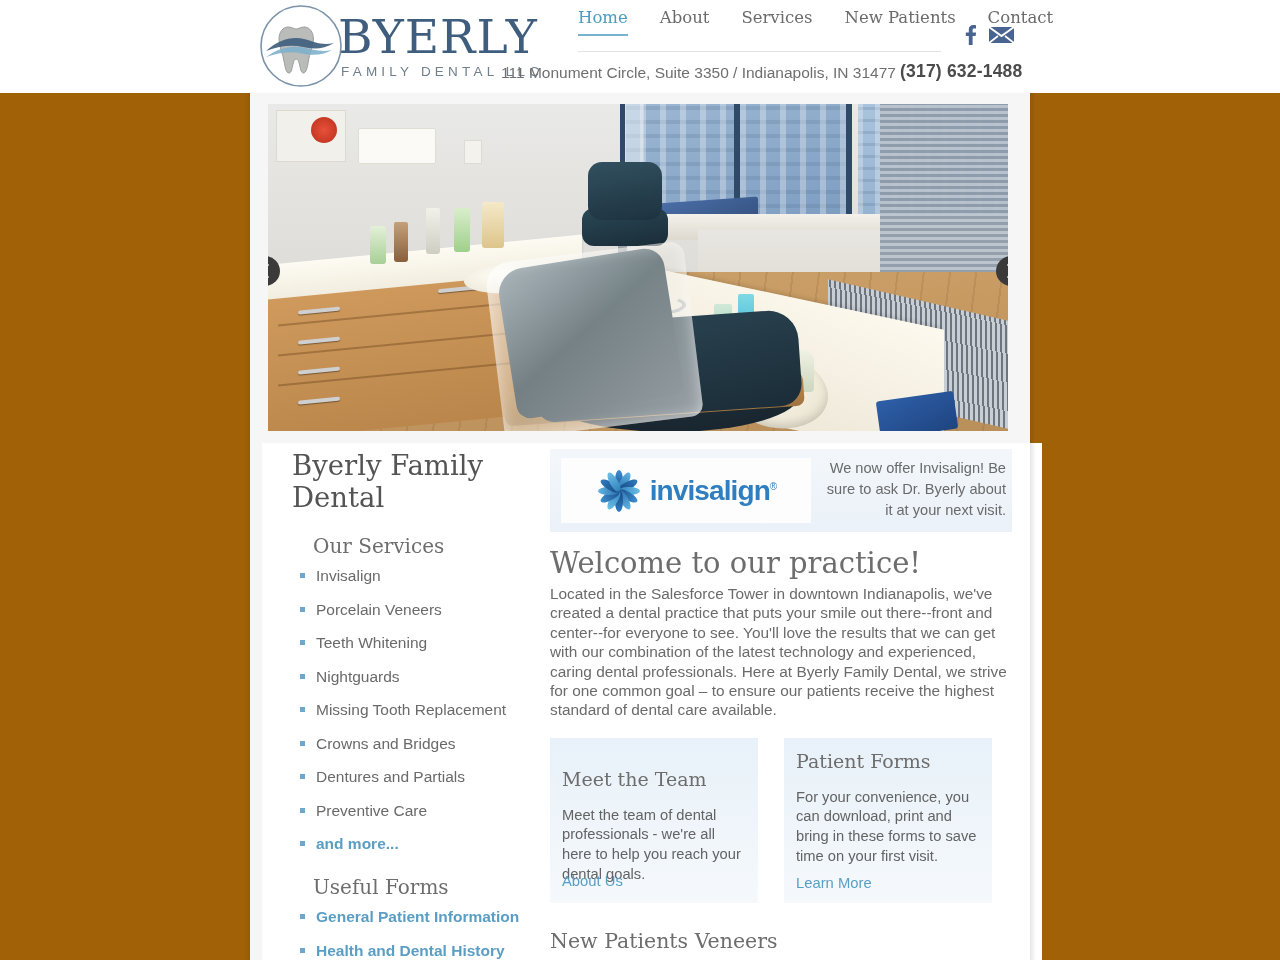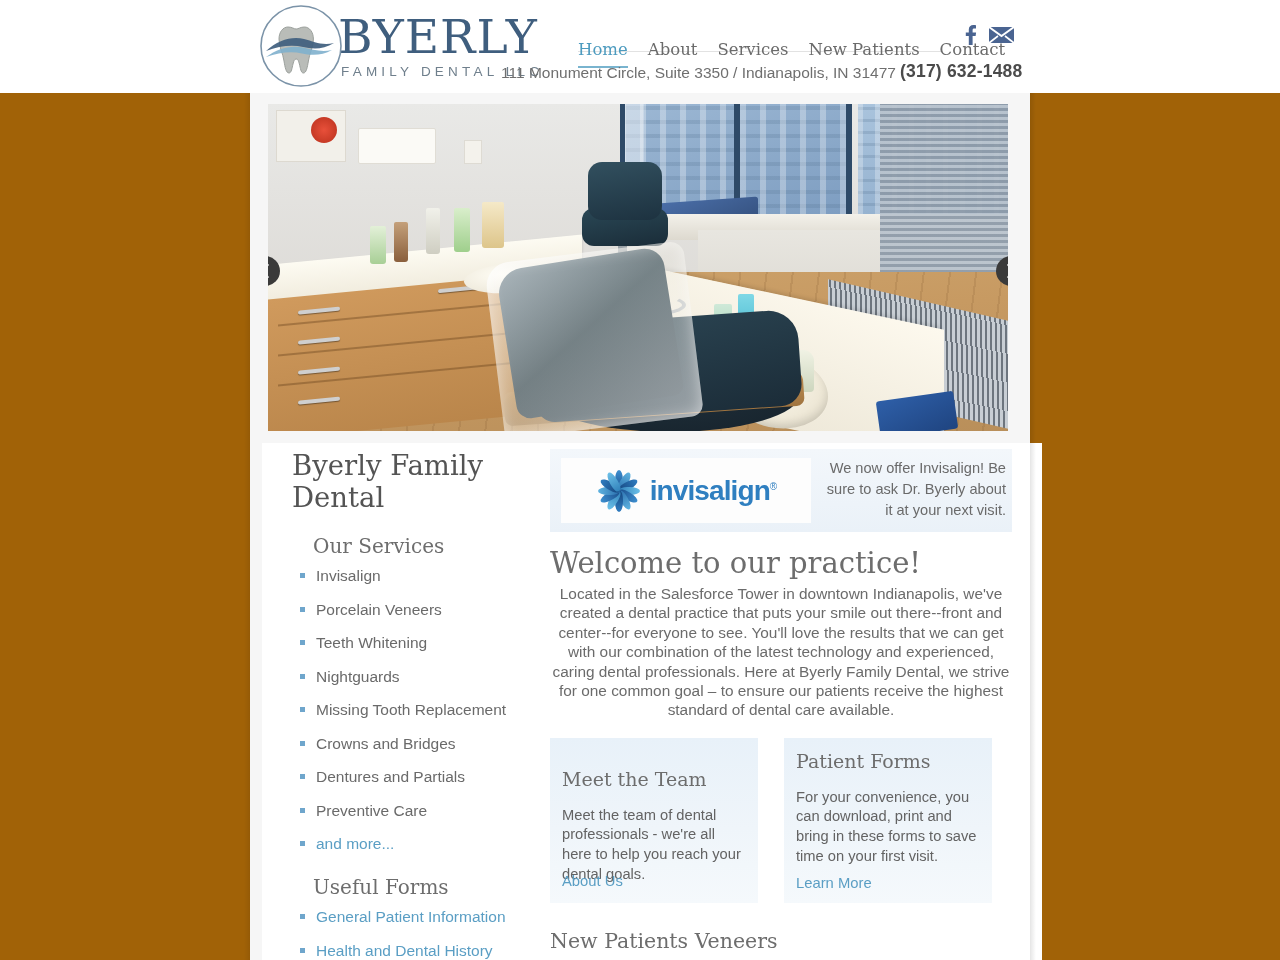--- a/index.html
+++ b/index.html
@@ -62,24 +62,24 @@
     letter-spacing: 4.2px;
     color: #6f7f8c;
     margin-top: 4px;
     margin-left: 3px;
   }
 
   
   .nav {
     position: absolute;
     left: 578px;
-    top: 40px;
+    top: 8px;
     display: flex;
     align-items: flex-start;
-    gap: 20px;
+    gap: 32px;
   }
   .nav a {
     font-family: "DejaVu Serif", serif;
     font-size: 16.5px;
     color: #6b6b6b;
     text-decoration: none;
     padding-bottom: 7px;
     white-space: nowrap;
   }
   .nav a.active {
@@ -294,21 +294,21 @@
     color: #6a6a6a;
   }
   .side-list li::before {
     content: "";
     position: absolute;
     left: 2px; top: 7px;
     width: 5px; height: 5px;
     background: #6fa6cc;
   }
   .side-list li.link { color: #5a9ec4; }
-  .side-list li.link span { cursor: pointer; }
+  .side-list li.link span { cursor: pointer; font-weight: bold; }
 
   
   .main {
     position: absolute;
     left: 288px; top: 0;
     width: 462px;
   }
 
   .promo {
     display: flex;
@@ -357,21 +357,20 @@
     font-weight: 400;
     color: #6d6d6d;
   }
   .welcome-h { font-size: 29px; margin-top: 14px; }
   .para {
     font-family: "Liberation Sans", sans-serif;
     font-size: 15.4px;
     line-height: 19.4px;
     color: #6b6b6b;
     margin-top: 4px;
-    text-align: center;
   }
 
   .cards { display: flex; gap: 26px; margin-top: 18px; }
   .card {
     width: 208px;
     height: 165px;
     background: linear-gradient(180deg,#e8f1f9 0%,#eff5fa 55%,#f5f9fc 100%);
     padding: 12px 14px 0 12px;
     position: relative;
   }

